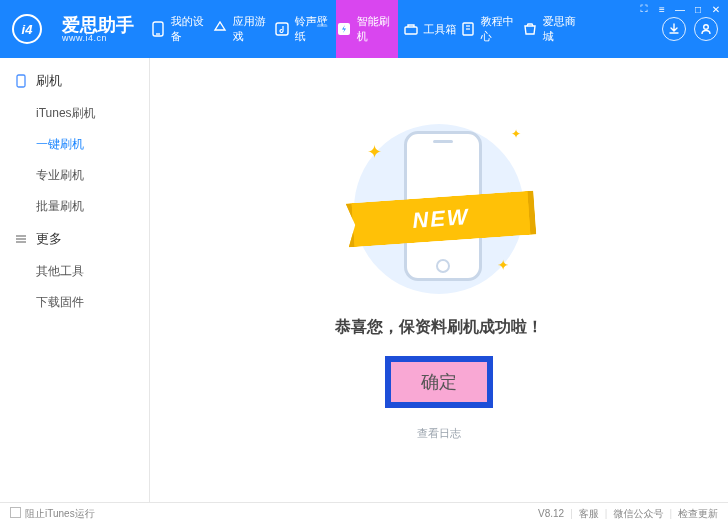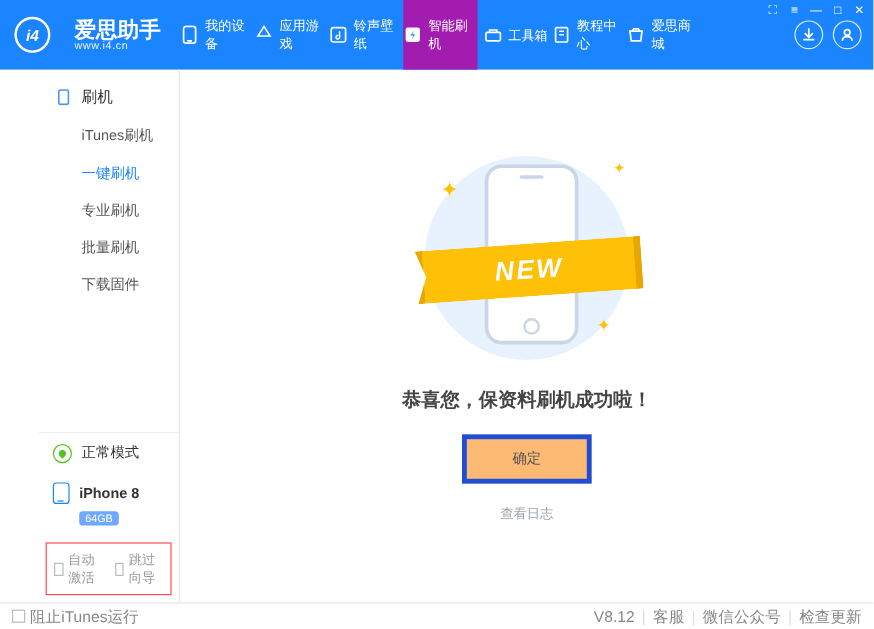--- a/index.html
+++ b/index.html
@@ -6,29 +6,29 @@
   body { background:#fff; width:728px; height:524px; overflow:hidden; position:relative; }
 
   .header { height:58px; background:#1a85ff; display:flex; align-items:stretch; color:#fff; }
   .logo-area { width:150px; display:flex; align-items:center; padding-left:12px; gap:20px; }
   .logo-circle { width:30px; height:30px; border:2px solid #fff; border-radius:50%; display:flex; align-items:center; justify-content:center; font-size:13px; font-weight:bold; font-style:italic; }
   .logo-text { line-height:1; }
   .logo-text .cn { font-size:18px; font-weight:bold; }
   .logo-text .en { font-size:9px; opacity:.9; letter-spacing:.5px; }
   .nav { display:flex; }
   .nav-item { width:62px; display:flex; flex-direction:row; align-items:center; justify-content:center; gap:4px; cursor:pointer; font-size:11px; }
-  .nav-item.active { background:#a21caf; }
+  .nav-item.active { background:#d946ef; }
   .nav-icon { width:18px; height:18px; display:flex; align-items:center; justify-content:center; }
   .hdr-right { margin-left:auto; display:flex; align-items:center; padding-right:10px; gap:8px; }
   .wbtns { display:flex; gap:6px; position:absolute; top:4px; right:6px; }
   .wbtn { width:12px; height:10px; color:#fff; font-size:10px; display:flex; align-items:center; justify-content:center; cursor:pointer;}
   .cir-btn { width:24px; height:24px; border:1.5px solid rgba(255,255,255,.85); border-radius:50%; display:flex; align-items:center; justify-content:center; cursor:pointer; }
 
   .body { display:flex; height:calc(524px - 58px - 22px); }
-  .sidebar { width:150px; border-right:1px solid #e6e6e6; display:flex; flex-direction:column;padding-left:32px; }
+  .sidebar { width:150px; border-right:1px solid #e6e6e6; display:flex; flex-direction:column; }
   .side-scroll { flex:1; overflow:hidden; padding-top:6px; }
   .side-h { display:flex; align-items:center; gap:8px; padding:8px 14px; font-size:13px; color:#333; }
   .side-h .hicon { width:14px; height:14px; display:flex; align-items:center; justify-content:center; color:#4a90ff; }
   .side-sub { padding:7px 0 7px 36px; font-size:12px; color:#555; cursor:pointer; }
   .side-sub.active { color:#1a85ff; }
   .side-bottom { border-top:1px solid #eee; }
   .mode-row,.dev-row { padding:8px 12px; display:flex; align-items:center; gap:8px; font-size:12px; color:#333; }
   .mode-icon { width:16px; height:16px; border:1.5px solid #52c41a; border-radius:50%; position:relative; }
   .mode-icon:after{content:""; position:absolute; inset:0; margin:auto; width:6px; height:6px; background:#52c41a; border-radius:50% 50% 50% 0; transform:rotate(-45deg);}
   .dev-icon { width:14px; height:18px; border:1.5px solid #1a85ff; border-radius:3px; position:relative; }
@@ -45,24 +45,24 @@
   .phone:before{content:""; position:absolute; top:6px; left:50%; transform:translateX(-50%); width:20px; height:3px; background:#c8d6e8; border-radius:3px;}
   .phone:after{content:""; position:absolute; bottom:5px; left:50%; transform:translateX(-50%); width:10px; height:10px; border:2px solid #c8d6e8; border-radius:50%;}
   .spark { position:absolute; color:#ffc107; font-size:18px; }
   .ribbon { position:absolute; left:8px; top:78px; width:188px; height:44px; background:#ffc107; transform:rotate(-4deg); display:flex; align-items:center; justify-content:center; font-size:22px; font-weight:900; color:#fff; letter-spacing:2px; font-style:italic;
     clip-path:polygon(0 0,100% 0,100% 100%,0 100%,8px 50%);
   }
   .ribbon:before,.ribbon:after{content:"";position:absolute;top:0;width:18px;height:100%;background:#e6a800;}
   .ribbon:before{left:-12px; clip-path:polygon(0 0,100% 0,100% 100%,0 100%,45% 50%);}
   .ribbon:after{right:-12px; clip-path:polygon(0 0,100% 0,55% 50%,100% 100%,0 100%);}
   .success-text { font-size:16px; color:#444;font-weight:bold; }
-  .btn { min-width:108px; padding:8px 0; text-align:center; border:4px solid #1d4ed8; background:#fdba74; font-size:12px; color:#555; cursor:pointer; }
+  .btn { min-width:108px; padding:8px 0; text-align:center; border:6px solid #1d4ed8; background:#f9a8d4; font-size:18px; color:#555; cursor:pointer; }
   .log-link { font-size:11px; color:#9aa3ad; cursor:pointer; }
 
-  .footer { height:22px; border-top:1px solid #e6e6e6; display:flex; align-items:center; font-size:13px; color:#888; padding:0 10px; gap:6px; }
+  .footer { height:22px; border-top:1px solid #e6e6e6; display:flex; align-items:center; font-size:10px; color:#888; padding:0 10px; gap:6px; }
   .footer .sp{ flex:1; }
   .footer .sep{ color:#ddd; }
 </style>
 </head>
 <body>
 
 <div class="header">
   <div class="logo-area">
     <div class="logo-circle">i4</div>
     <div class="logo-text">
@@ -165,43 +165,33 @@
             <svg width="12" height="14" viewBox="0 0 12 14">
               <rect x="2" y="1" width="8" height="12" rx="1.5" stroke="#4a90ff" stroke-width="1.3" fill="none"></rect>
             </svg>
           </span>
           <span>刷机</span>
         </div>
         <div class="side-sub">iTunes刷机</div>
         <div class="side-sub active">一键刷机</div>
         <div class="side-sub">专业刷机</div>
         <div class="side-sub">批量刷机</div>
+        <div class="side-h">
+          <span class="hicon">
+            <svg width="14" height="14" viewBox="0 0 14 14">
+              <line x1="2" y1="4" x2="12" y2="4" stroke="#888" stroke-width="1.4"></line>
+              <line x1="2" y1="7" x2="12" y2="7" stroke="#888" stroke-width="1.4"></line>
+              <line x1="2" y1="10" x2="12" y2="10" stroke="#888" stroke-width="1.4"></line>
+            </svg>
+          </span>
+          <span>更多</span>
+        </div>
+        <div class="side-sub">其他工具</div>
         <div class="side-sub">下载固件</div>
       </div>
-    <div class="side-bottom">
-      <div class="mode-row">
-        <span class="mode-icon"></span>
-        <span>正常模式</span>
-      </div>
-      <div class="dev-row" style="flex-wrap:wrap">
-        <span class="dev-icon"></span>
-        <span style="font-weight:bold">iPhone 8</span>
-        <span class="badge">64GB</span>
-      </div>
-      <div class="opt-box">
-        <label>
-            <span class="cb"></span>
-            <span>自动激活</span>
-          </label>
-        <label>
-            <span class="cb"></span>
-            <span>跳过向导</span>
-          </label>
-      </div>
-    </div>
   </div>
 
   <div class="main">
     <div class="illus">
       <div class="phone-bg"></div>
       <div class="spark" style="left:28px;top:22px">✦</div>
       <div class="spark" style="right:18px;top:8px;font-size:12px">✦</div>
       <div class="spark" style="right:30px;bottom:26px;font-size:14px">✦</div>
       <div class="phone"></div>
       <div class="ribbon">NEW</div>

